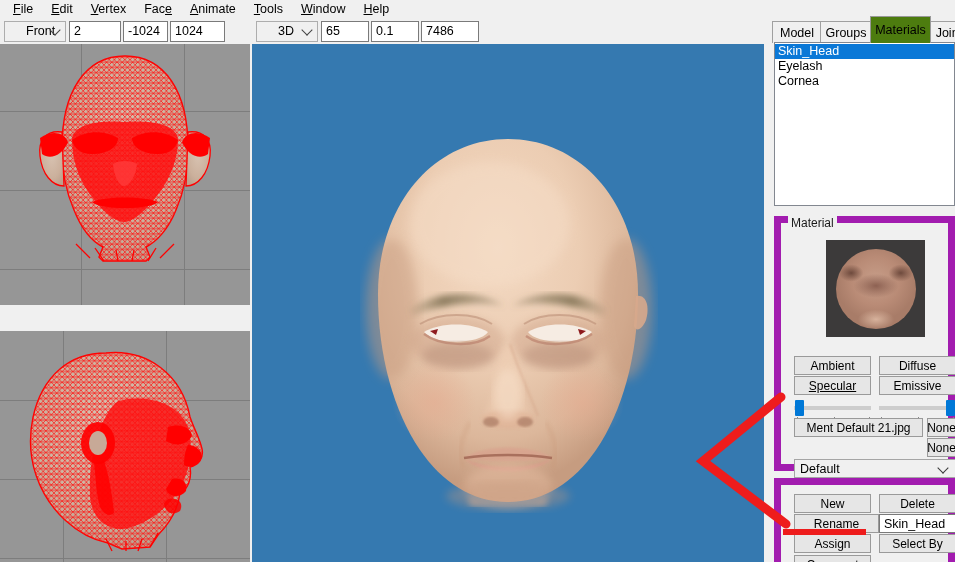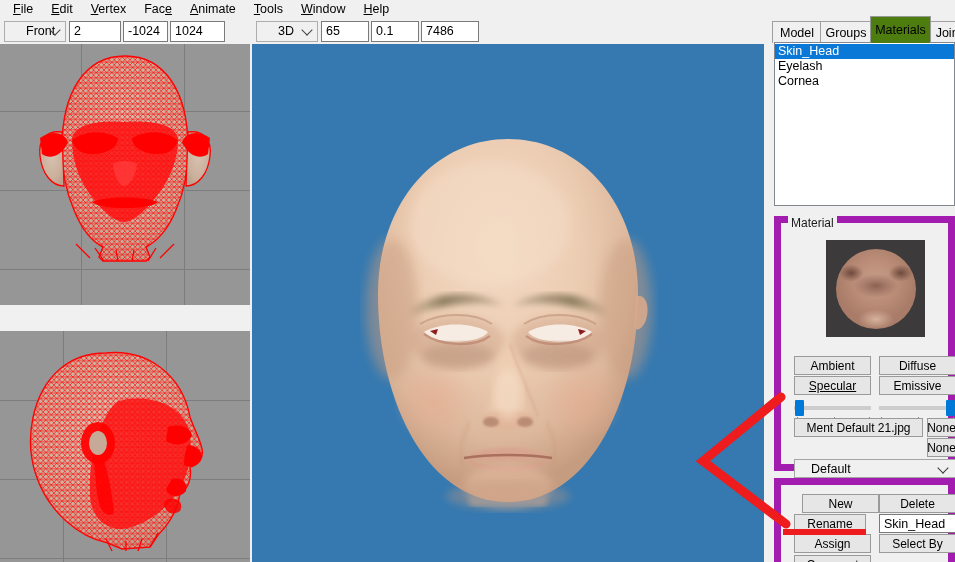--- a/index.html
+++ b/index.html
@@ -266,21 +266,21 @@
     white-space: nowrap;
   }
 
   .select {
     position: absolute;
     background: #f0f0f0;
     border: 1px solid #a5a5a5;
     box-sizing: border-box;
     display: flex;
     align-items: center;
-    padding-left: 16px;
+    padding-left: 5px;
     font-size: 12.5px;
     cursor: default;
   }
   .select .chev {
     position: absolute;
     right: 8px; top: 50%;
     width: 7px; height: 7px;
     margin-top: -5px;
     border-right: 1.6px solid #3a3a3a;
     border-bottom: 1.6px solid #3a3a3a;
@@ -627,27 +627,27 @@
           <span>None</span>
         </div>
 
       <div class="select" style="left:13px; top:236px; width:162px; height:19px;">
         <span>Default</span>
         <span class="chev"></span>
       </div>
     </div>
 
     <div class="groupbox" id="gb-actions">
-      <div class="btn" style="left:13px;  top:9px;  width:77px; height:19px;margin-left:8px;">
+      <div class="btn" style="left:13px;  top:9px;  width:77px; height:19px;">
           <span>New</span>
         </div>
       <div class="btn" style="left:98px;  top:9px;  width:77px; height:19px;">
           <span>Delete</span>
         </div>
-      <div class="btn" style="left:13px;  top:29px; width:72px; height:19px;">
+      <div class="btn" style="left:13px;  top:29px; width:85px; height:19px;">
           <span>Rename</span>
         </div>
       <div class="textfield" style="left:98px; top:29px; width:77px; height:19px;">
         <span>Skin_Head</span>
       </div>
       <div class="btn" style="left:13px;  top:49px; width:77px; height:19px;">
           <span>Assign</span>
         </div>
       <div class="btn" style="left:98px;  top:49px; width:77px; height:19px;">
           <span>Select By</span>

